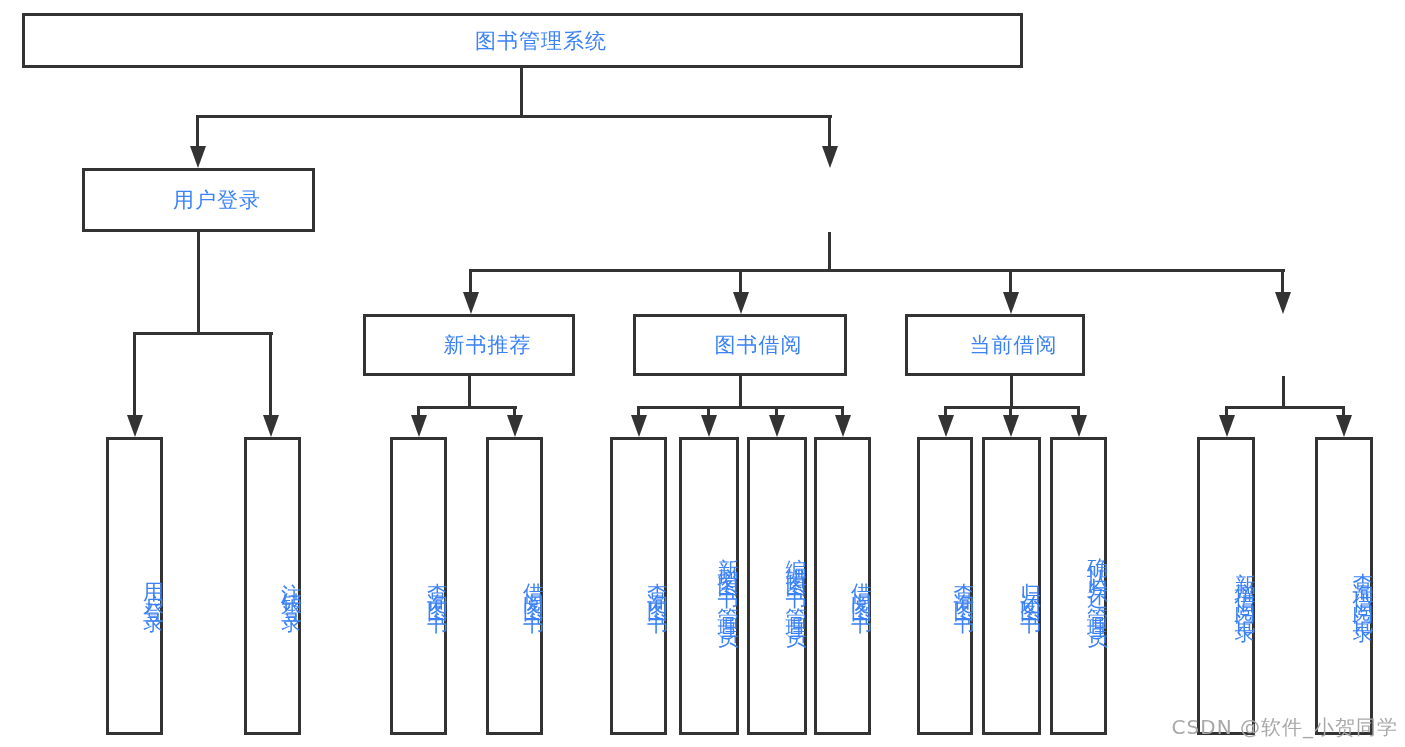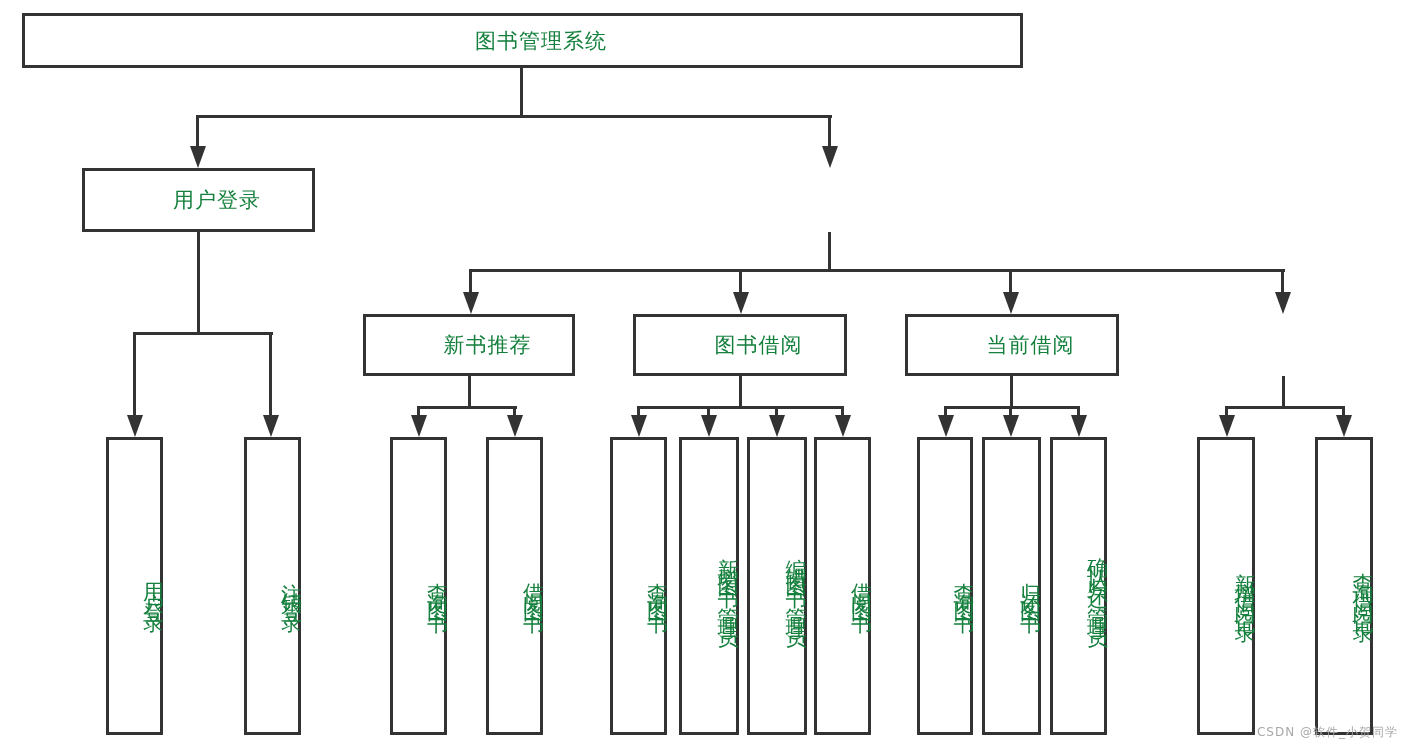--- a/index.html
+++ b/index.html
@@ -8,39 +8,39 @@
     font-family: "DejaVu Sans", "Liberation Sans", sans-serif;
     width: 1405px; height: 747px; overflow: hidden;
   }
   .canvas {
     position: relative; width: 1405px; height: 747px; background: #ffffff;
   }
   .box {
     position: absolute; box-sizing: border-box;
     border: 3px solid #333333; background: #ffffff;
     display: flex; align-items: center; justify-content: center;
-    font-size: 21px; color: #15803d; letter-spacing: 1px;
+    font-size: 21px; color: #3b82f6; letter-spacing: 1px;
     white-space: nowrap;
     padding-left: 37px;
   }
   .vbox {
     writing-mode: vertical-rl; text-orientation: mixed;
     letter-spacing: 10px; line-height: 1; white-space: normal;
     font-size: 21px;
   }
   .hline, .vline { position: absolute; background: #333333; }
   .arrow {
     position: absolute; width: 0; height: 0;
     border-left: 8px solid transparent;
     border-right: 8px solid transparent;
     border-top: 22px solid #333333;
   }
   .watermark {
     position: absolute; right: 7px; bottom: 6px;
-    font-size: 12px; color: #a8a8a8; letter-spacing: 1px;
+    font-size: 20px; color: #a8a8a8; letter-spacing: 1px;
   }
 </style>
 </head>
 <body>
 
 <div class="canvas">
 
   <div class="box" style="left:22px;top:13px;width:1001px;height:55px">图书管理系统</div>
 
   <div class="vline" style="left:520px;top:68px;width:3px;height:50px"></div>
@@ -68,21 +68,21 @@
   <div class="arrow" style="left:463px;top:292px"></div>
   <div class="vline" style="left:739px;top:269px;width:3px;height:28px"></div>
   <div class="arrow" style="left:733px;top:292px"></div>
   <div class="vline" style="left:1009px;top:269px;width:3px;height:28px"></div>
   <div class="arrow" style="left:1003px;top:292px"></div>
   <div class="vline" style="left:1281px;top:269px;width:3px;height:28px"></div>
   <div class="arrow" style="left:1275px;top:292px"></div>
 
   <div class="box" style="left:633px;top:314px;width:214px;height:62px">图书借阅</div>
   <div class="box" style="left:363px;top:314px;width:212px;height:62px">新书推荐</div>
-  <div class="box" style="left:905px;top:314px;width:214px;height:62px">当前借阅</div>
+  <div class="box" style="left:905px;top:314px;width:180px;height:62px">当前借阅</div>
 
   <div class="vline" style="left:468px;top:376px;width:3px;height:33px"></div>
   <div class="hline" style="left:417px;top:406px;width:100px;height:3px"></div>
   <div class="vline" style="left:417px;top:406px;width:3px;height:13px"></div>
   <div class="arrow" style="left:411px;top:415px"></div>
   <div class="vline" style="left:513px;top:406px;width:3px;height:13px"></div>
   <div class="arrow" style="left:507px;top:415px"></div>
 
   <div class="box vbox" style="left:390px;top:437px;width:57px;height:298px">查询图书</div>
   <div class="box vbox" style="left:486px;top:437px;width:57px;height:298px">借阅图书</div>

